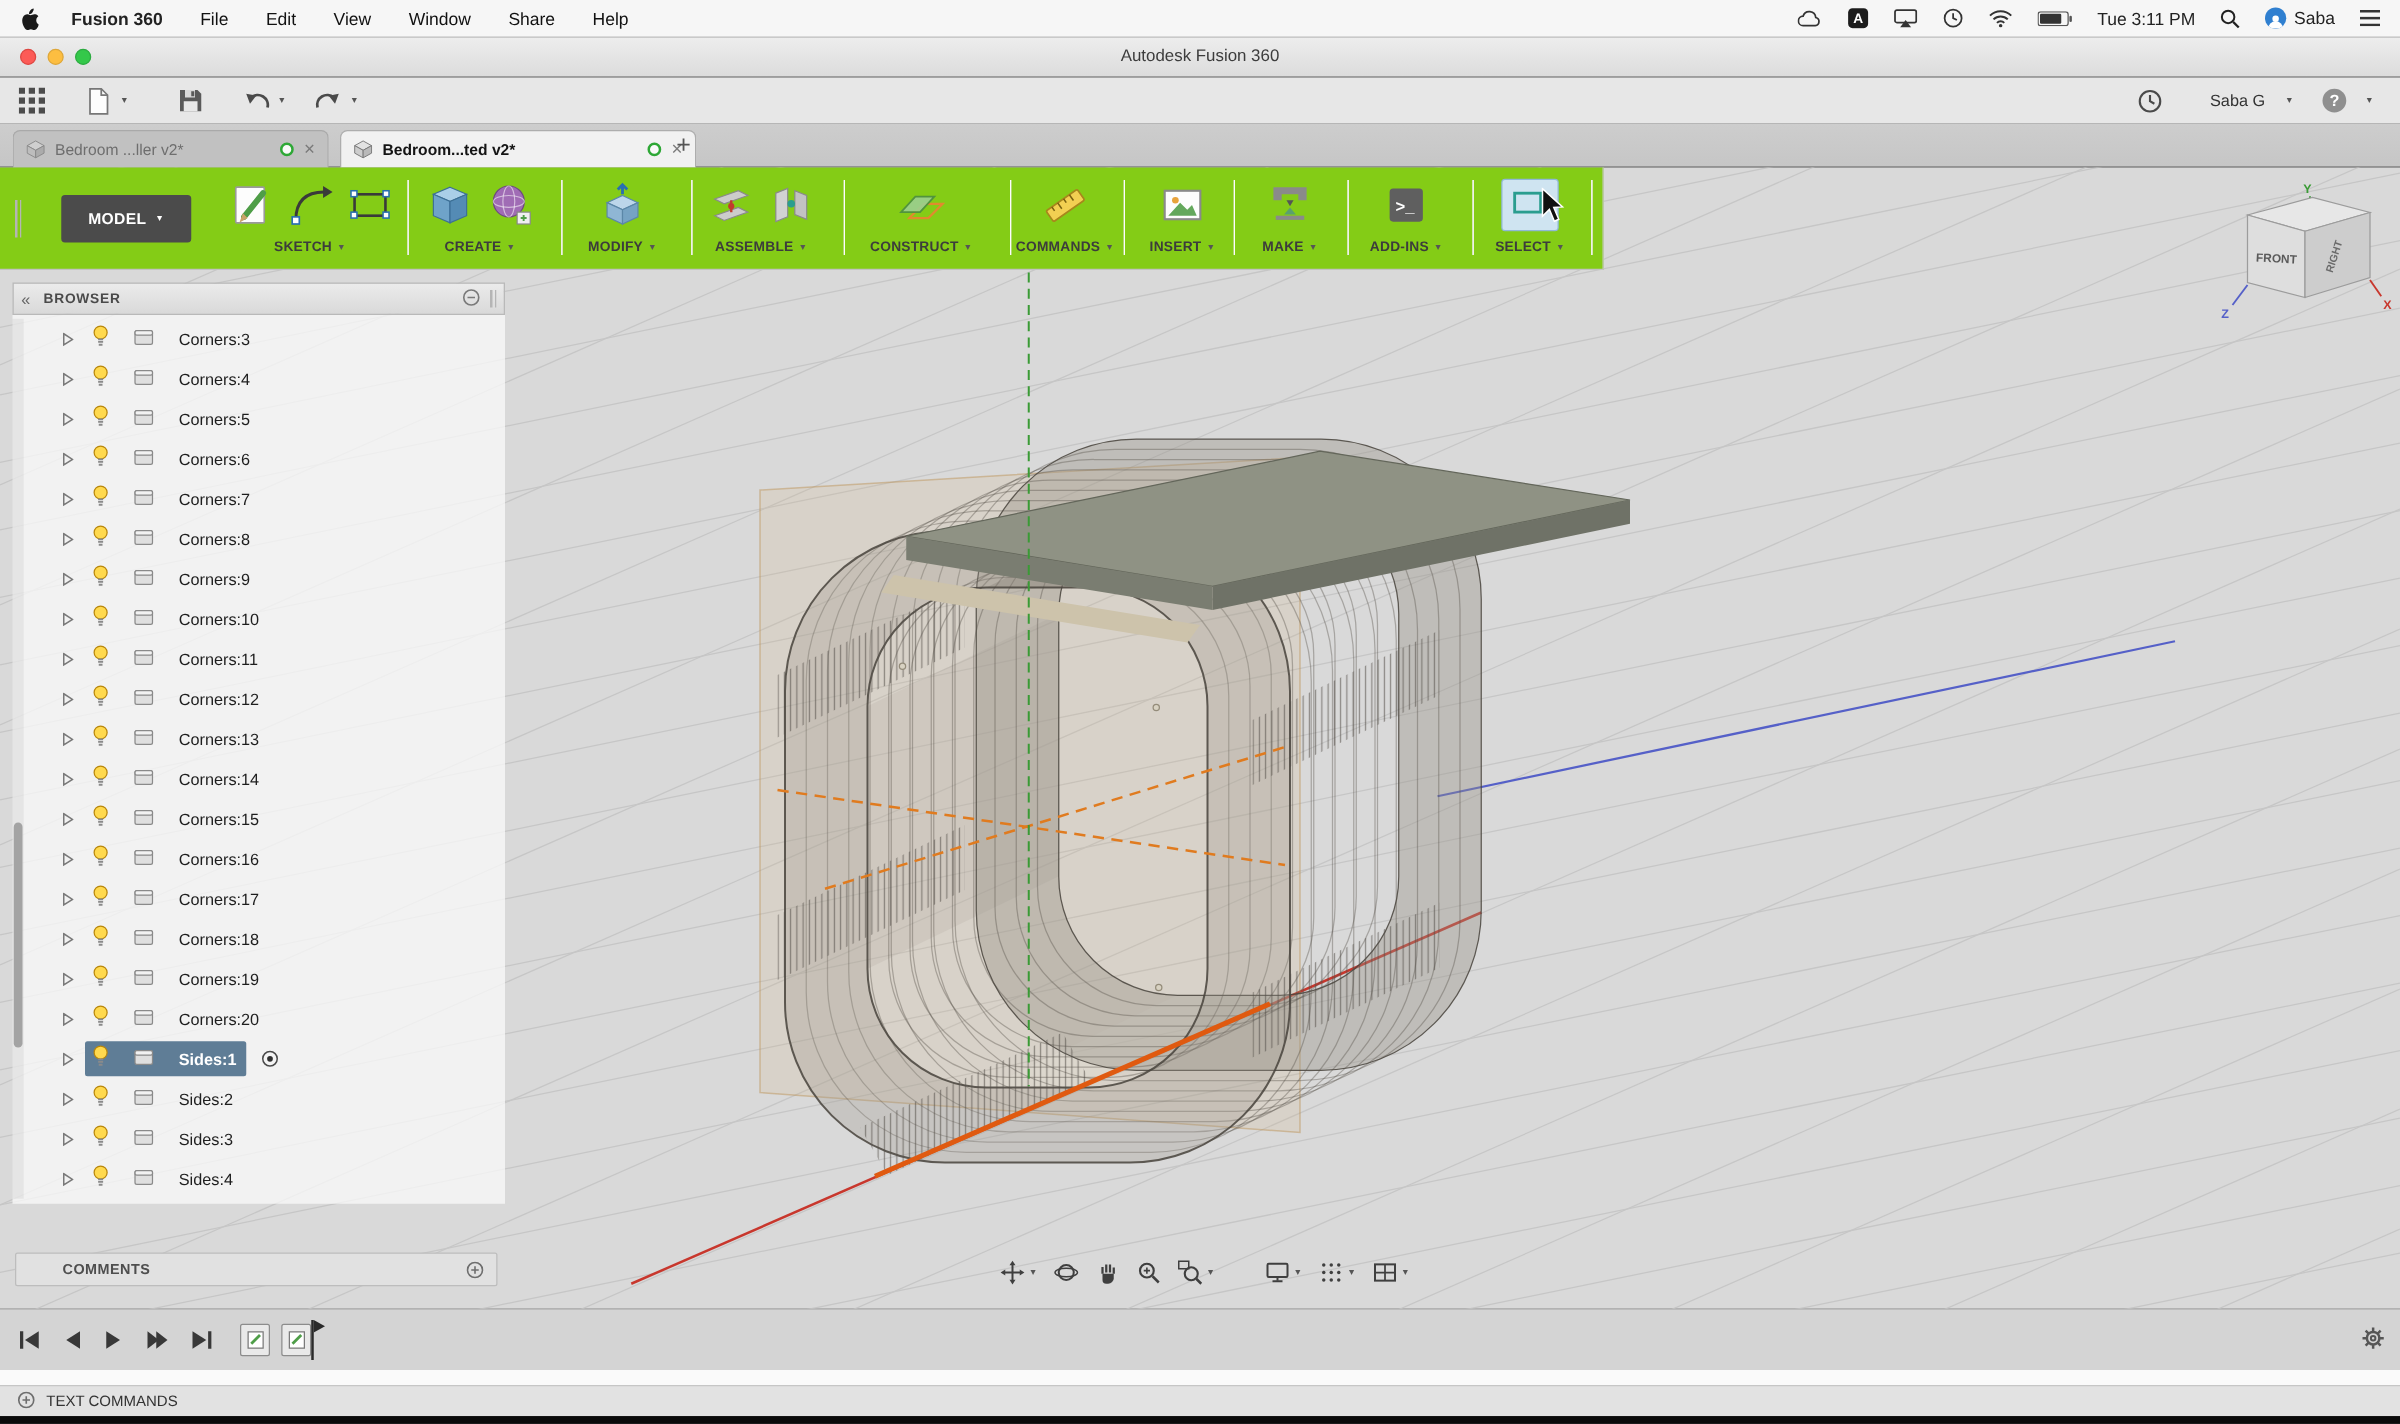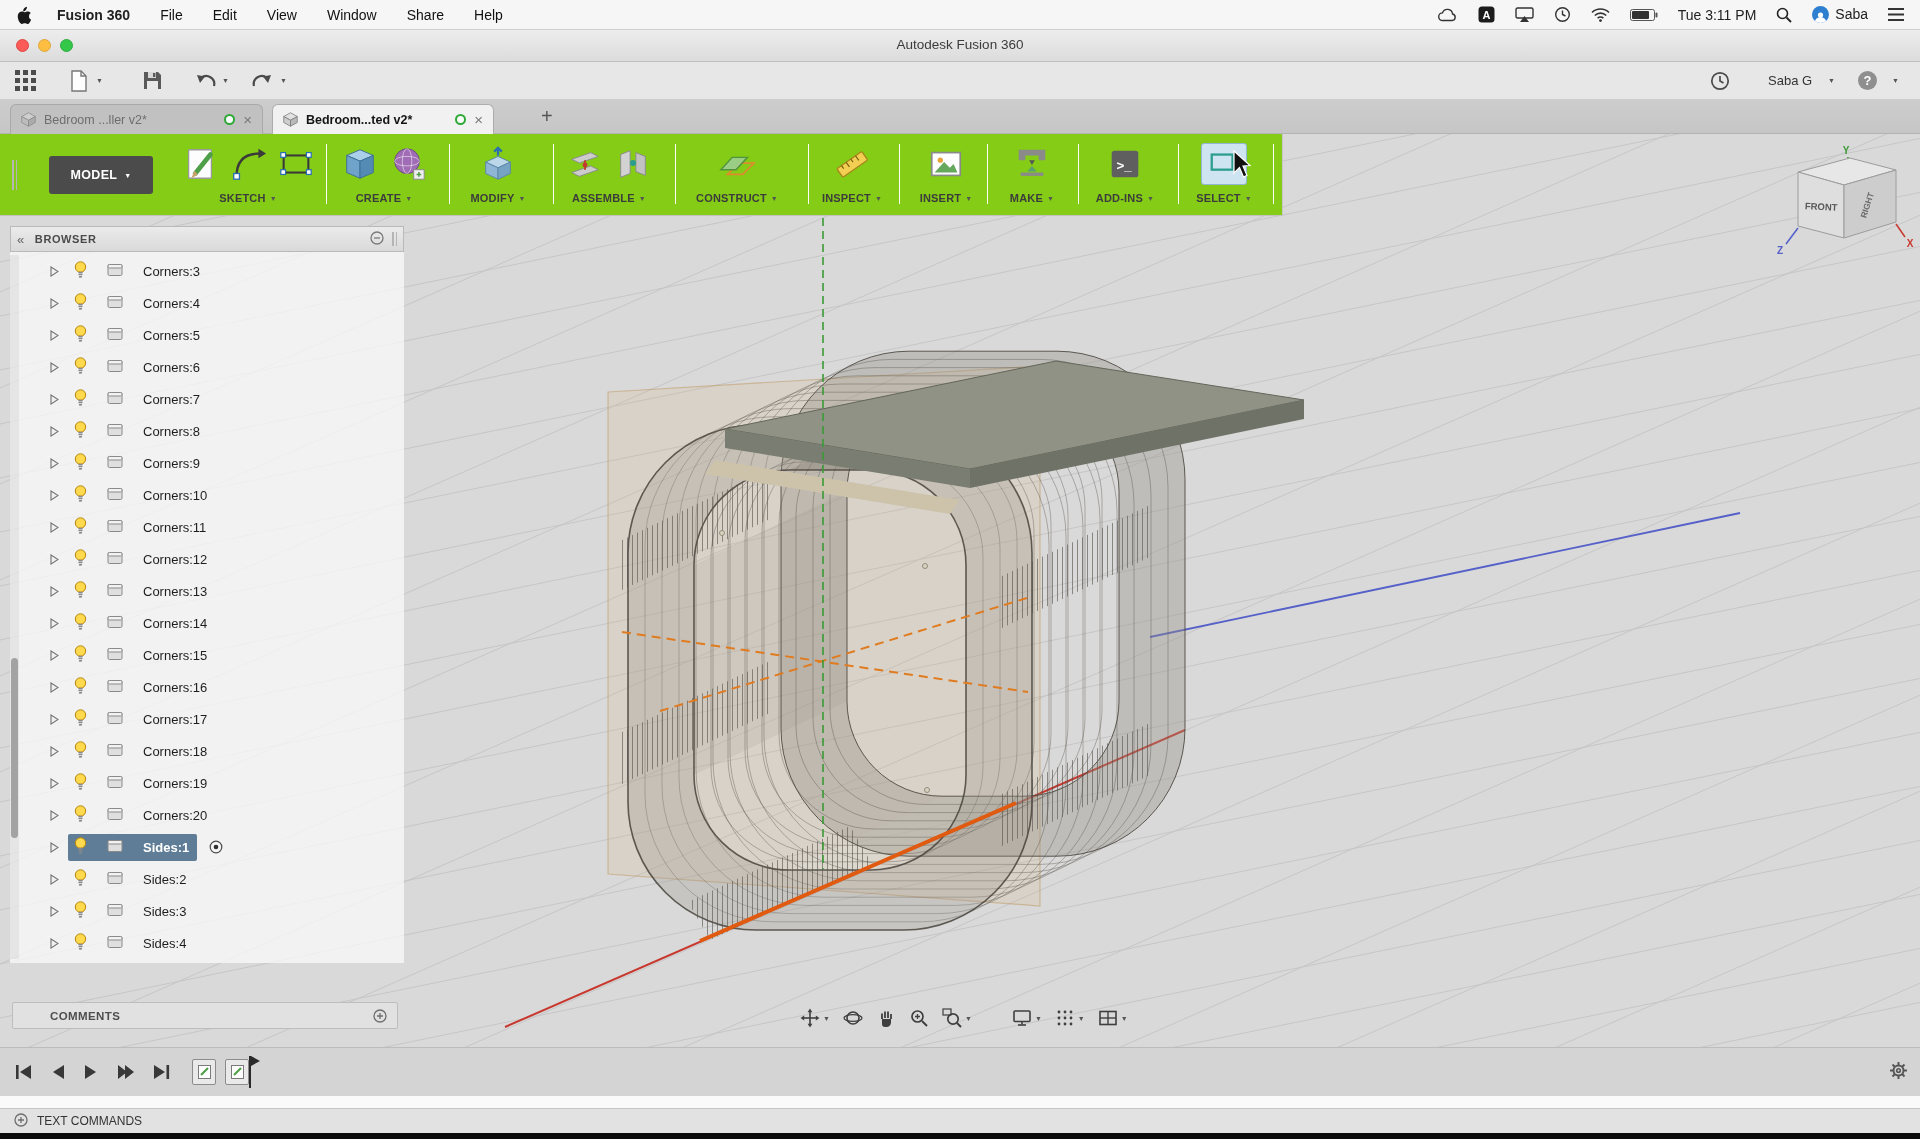--- a/index.html
+++ b/index.html
@@ -39,21 +39,21 @@
   .helpcirc { width:19px; height:19px; border-radius:50%; background:#8f8f8f; color:#fff;
     font-size:13px; font-weight:bold; display:flex; align-items:center; justify-content:center; }
 
   
   #tabbar { position:absolute; left:0; top:99px; width:1920px; height:35px;
     background:linear-gradient(#cdcdcd,#c6c6c6); border-bottom:1px solid #b3b3b3; }
   .doctab { position:absolute; top:5px; height:30px; border-radius:6px 6px 0 0;
     display:flex; align-items:center; gap:8px; padding:0 10px; font-size:12.5px; }
   .doctab.inactive { left:10px; width:253px; background:#c1c1c1; border:1px solid #a9a9a9;
     border-bottom:none; color:#6e6e6e; }
-  .doctab.active { left:272px; width:222px; background:#f1f1f1; border:1px solid #adadad;
+  .doctab.active { left:272px; width:285px; background:#f1f1f1; border:1px solid #adadad;
     border-bottom:none; color:#141414; font-weight:bold;align-items:center; }
   .doctab .tlabel { flex:1; white-space:nowrap; overflow:hidden; text-overflow:ellipsis; }
   .statusring { width:11px; height:11px; border-radius:50%; border:2px solid #2ea836; background:#fafafa; flex:none; }
   .tabclose { color:#7a7a7a; font-size:15px; line-height:1; font-weight:normal; }
   #newtab { position:absolute; left:541px; top:6px; font-size:20px; color:#555; }
 
   
   #viewport { position:absolute; left:0; top:134px; width:1920px; height:913px; background:#d9d9d9; }
   #vpsvg { width:100%; height:100%; display:block; }
 
@@ -565,21 +565,21 @@
       <button class="ribtn">
         <svg width="38" height="38" viewBox="0 0 40 40">
             <g transform="rotate(-35 20 20)">
               <rect x="4" y="15" width="32" height="11" rx="1.5" fill="#f2cf52" stroke="#a8861c" stroke-width="1.4"></rect>
               <path d="M10 15 v4 M16 15 v6 M22 15 v4 M28 15 v6" stroke="#7a6210" stroke-width="1.3"></path>
             </g>
           </svg>
       </button>
     </div>
     <div class="rlabel">
-        <span>INSPECT</span>
+        <span>COMMANDS</span>
         <span class="caret">▼</span>
       </div>
   </div>
 
   <div class="rgroup" style="left:896px;width:100px">
     <div class="ricons">
       <button class="ribtn">
         <svg width="38" height="38" viewBox="0 0 40 40">
             <rect x="5" y="8" width="30" height="24" fill="#fdfdfd" stroke="#8a8a8a" stroke-width="1.8"></rect>
             <circle cx="14" cy="16" r="2.8" fill="#e8a33b"></circle>

